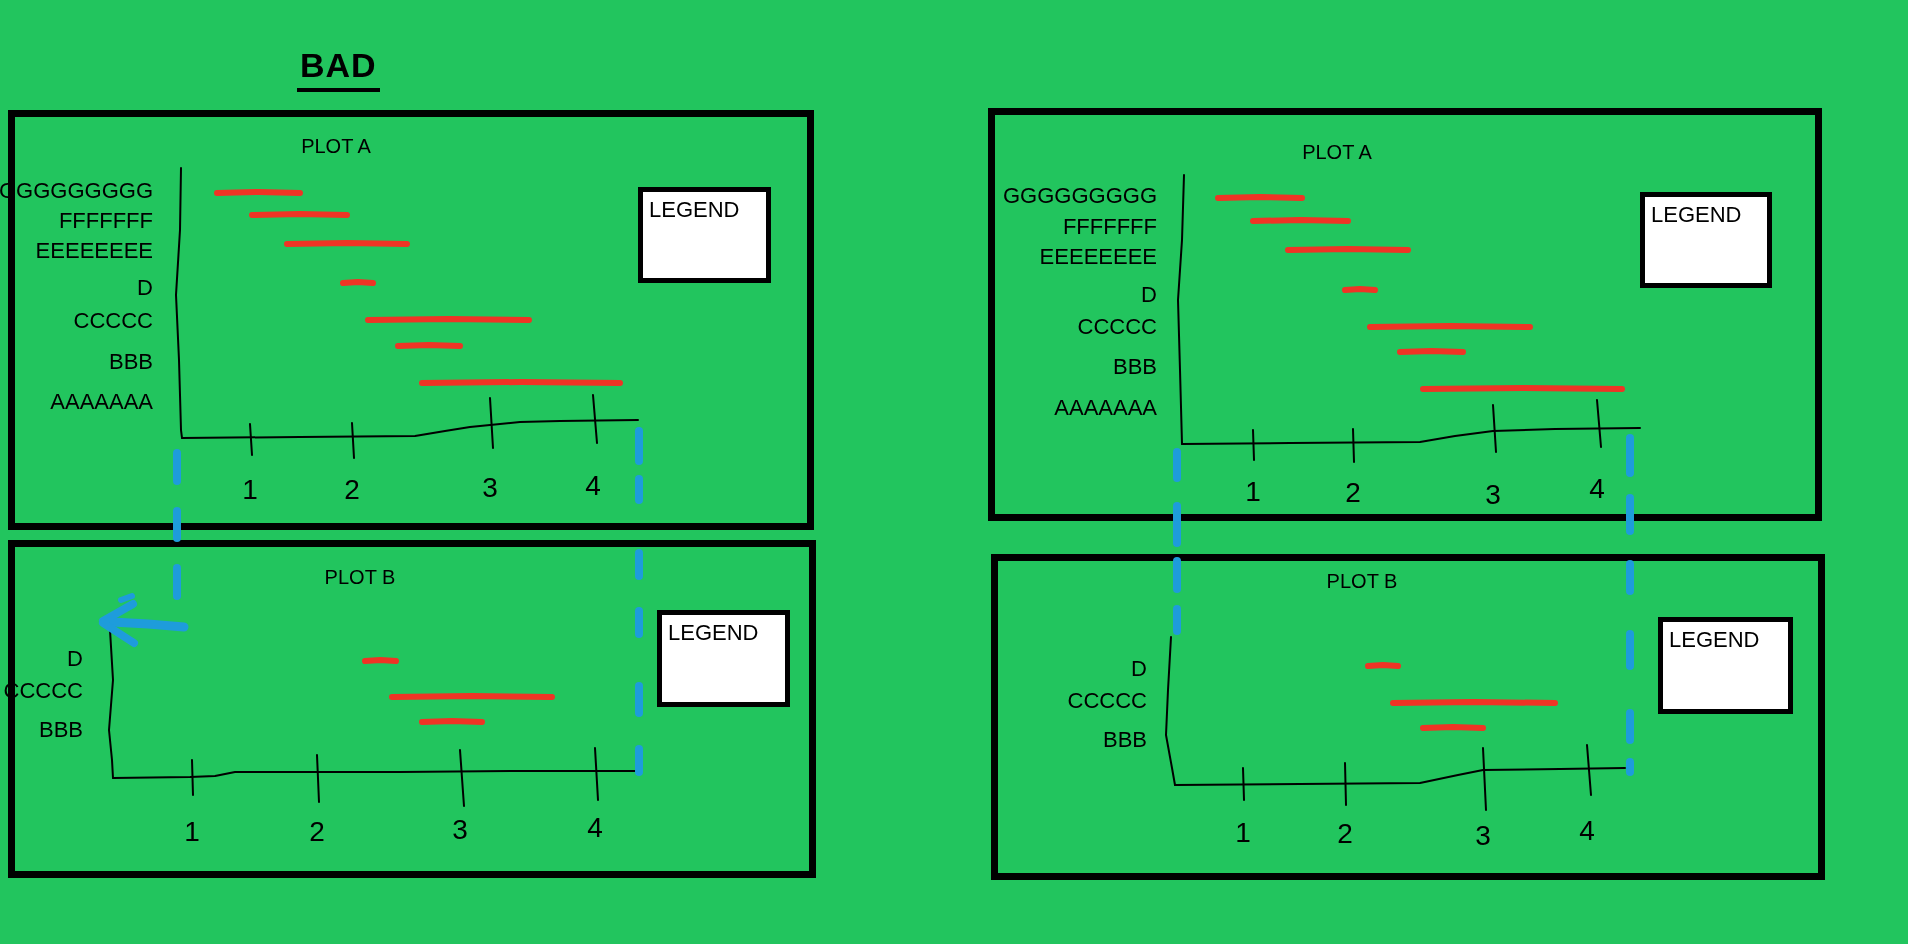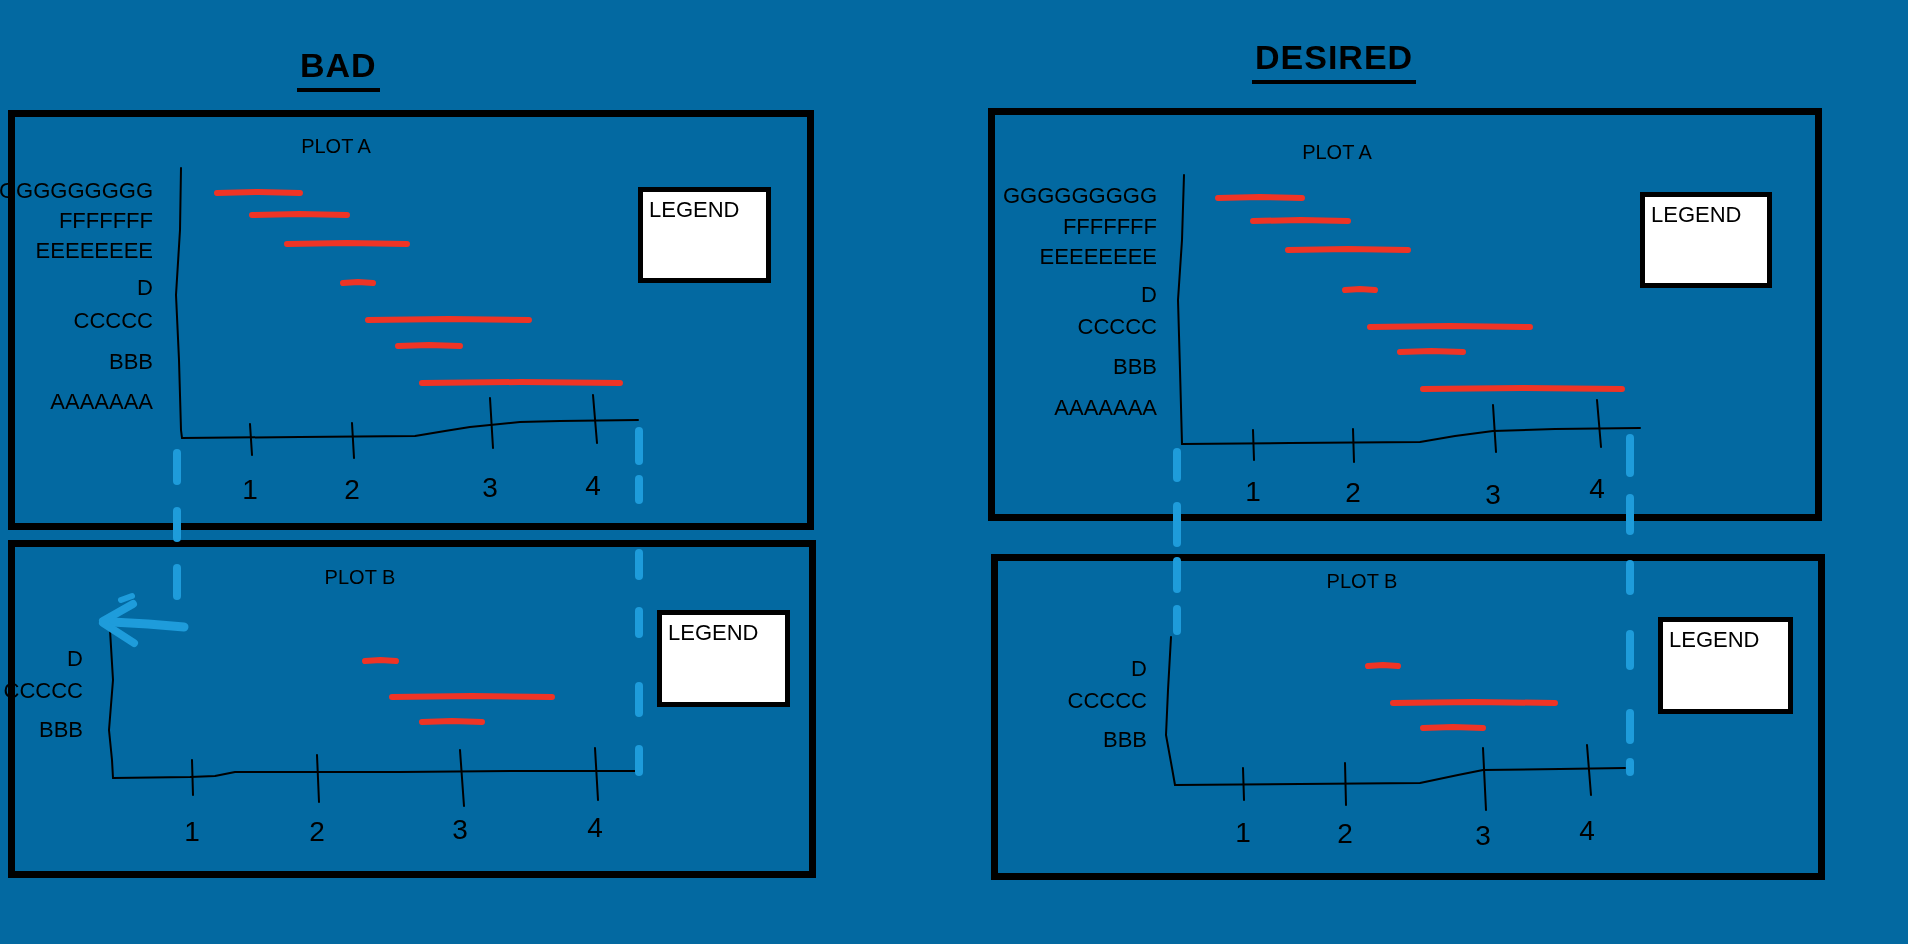--- a/index.html
+++ b/index.html
@@ -1,35 +1,34 @@
 <!DOCTYPE html>
 <html><head>
 <meta charset="utf-8">
 <style>
   html,body{margin:0;padding:0;background:#ffffff;}
   body{font-family:"Liberation Sans", sans-serif;}
-  #stage{position:relative;width:1908px;height:944px;background:#0369a1;overflow:hidden;}
+  #stage{position:relative;width:1908px;height:944px;background:#22c55e;overflow:hidden;}
   #sketch{position:absolute;left:0;top:0;z-index:5;pointer-events:none;}
   .sec-title{position:absolute;z-index:3;font-weight:bold;font-size:34px;color:#000;
              border-bottom:4px solid #000;padding:0 3px 3px 3px;letter-spacing:1px;}
   #t-bad{left:297px;top:46px;}
   #t-desired{left:1252px;top:38px;}
   .panel-box{position:absolute;z-index:1;border:7px solid #000;box-sizing:border-box;background:transparent;}
   .legend-box{position:absolute;z-index:2;border:5px solid #000;box-sizing:border-box;background:#fff;}
   .legend-label{position:absolute;z-index:3;font-size:22px;color:#000;}
   .ptitle{position:absolute;z-index:3;width:240px;text-align:center;font-size:20px;height:30px;line-height:30px;color:#000;}
   .cat{position:absolute;z-index:3;width:260px;text-align:right;font-size:22px;height:30px;line-height:30px;color:#000;}
   .tick{position:absolute;z-index:3;width:60px;text-align:center;font-size:28px;height:34px;line-height:34px;color:#000;}
 </style>
 </head>
 <body>
 
 <div id="stage">
   <div class="sec-title" id="t-bad">BAD</div>
-  <div class="sec-title" id="t-desired">DESIRED</div>
   <svg id="sketch" width="1908" height="944" viewBox="0 0 1908 944">
       <polyline points="181,168 180,230 176,295 179,360 181,430 182,438" fill="none" stroke="#000000" stroke-width="2" stroke-linecap="round" stroke-linejoin="round"></polyline>
       <polyline points="182,438 300,437 415,436 445,431 470,427 520,422 560,421 638,420" fill="none" stroke="#000000" stroke-width="2" stroke-linecap="round" stroke-linejoin="round"></polyline>
       <polyline points="250,424 252,455" fill="none" stroke="#000000" stroke-width="2" stroke-linecap="round" stroke-linejoin="round"></polyline>
       <polyline points="352,423 354,458" fill="none" stroke="#000000" stroke-width="2" stroke-linecap="round" stroke-linejoin="round"></polyline>
       <polyline points="490,398 493,448" fill="none" stroke="#000000" stroke-width="2" stroke-linecap="round" stroke-linejoin="round"></polyline>
       <polyline points="593,395 597,443" fill="none" stroke="#000000" stroke-width="2" stroke-linecap="round" stroke-linejoin="round"></polyline>
       <polyline points="217,193 258.5,192 300,193" fill="none" stroke="#ef3425" stroke-width="6" stroke-linecap="round" stroke-linejoin="round"></polyline>
       <polyline points="252,215 299.5,214 347,215" fill="none" stroke="#ef3425" stroke-width="6" stroke-linecap="round" stroke-linejoin="round"></polyline>
       <polyline points="287,244 347,243 407,244" fill="none" stroke="#ef3425" stroke-width="6" stroke-linecap="round" stroke-linejoin="round"></polyline>

